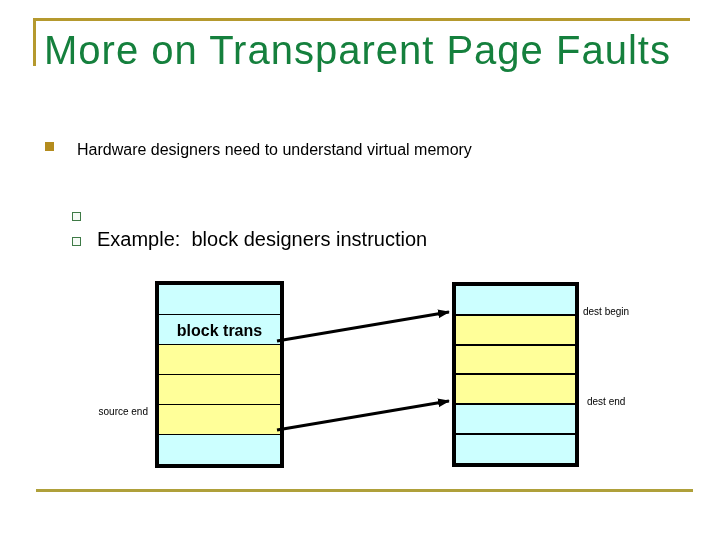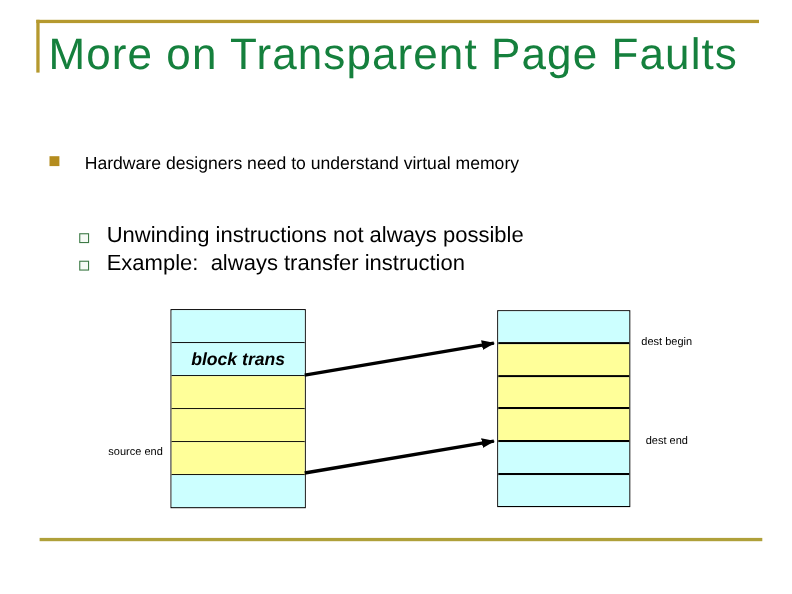--- a/index.html
+++ b/index.html
@@ -32,21 +32,21 @@
   .subsq-1 { top:212px; }
   .subsq-2 { top:237px; }
   .subtext {
     position:absolute; left:97px; width:520px; font-size:20px; line-height:25px;
     white-space:pre-wrap;
   }
   .subtext-1 { top:202px; }
   .subtext-2 { top:227px; }
 
   
-  .memblock { position:absolute; border:1px solid #000000; display:flex; flex-direction:column;font-style:italic; }
+  .memblock { position:absolute; border:4px solid #000000; display:flex; flex-direction:column; }
   .memblock-source { left:155px; top:281px; width:121px; height:179px; }
   .memblock-dest   { left:452px; top:282px; width:119px; height:177px; }
   .mem-row { flex:1 1 0; }
   .cyan   { background:#CCFFFF; }
   .yellow { background:#FFFF99; }
   .sep-thin  { border-bottom:1px solid #000; }
   .sep-thick { border-bottom:2px solid #000; }
 
   .block-trans-label {
     position:absolute; left:0; top:31px; width:121px; height:29px;
@@ -70,24 +70,23 @@
   <div class="rule rule-top"></div>
   <div class="rule rule-left"></div>
   <div class="rule rule-bottom"></div>
 
   <div class="title">More on Transparent Page Faults</div>
 
   <div class="bullet-square"></div>
   <div class="bullet-text">Hardware designers need to understand virtual memory</div>
 
   <div class="subsquare subsq-1"></div>
-  <div class="subtext subtext-1">Unwinding instructions not always possible</div>
 
   <div class="subsquare subsq-2"></div>
-  <div class="subtext subtext-2">Example:  always transfer instruction</div>
+  <div class="subtext subtext-2">Example:  block designers instruction</div>
 
   <div class="memblock memblock-source">
     <div id="source-rows" style="display:flex;flex-direction:column;flex:1;">
         <div class="mem-row cyan sep-thin"></div>
         <div class="mem-row cyan sep-thin"></div>
         <div class="mem-row yellow sep-thin"></div>
         <div class="mem-row yellow sep-thin"></div>
         <div class="mem-row yellow sep-thin"></div>
         <div class="mem-row cyan"></div>
       </div>

